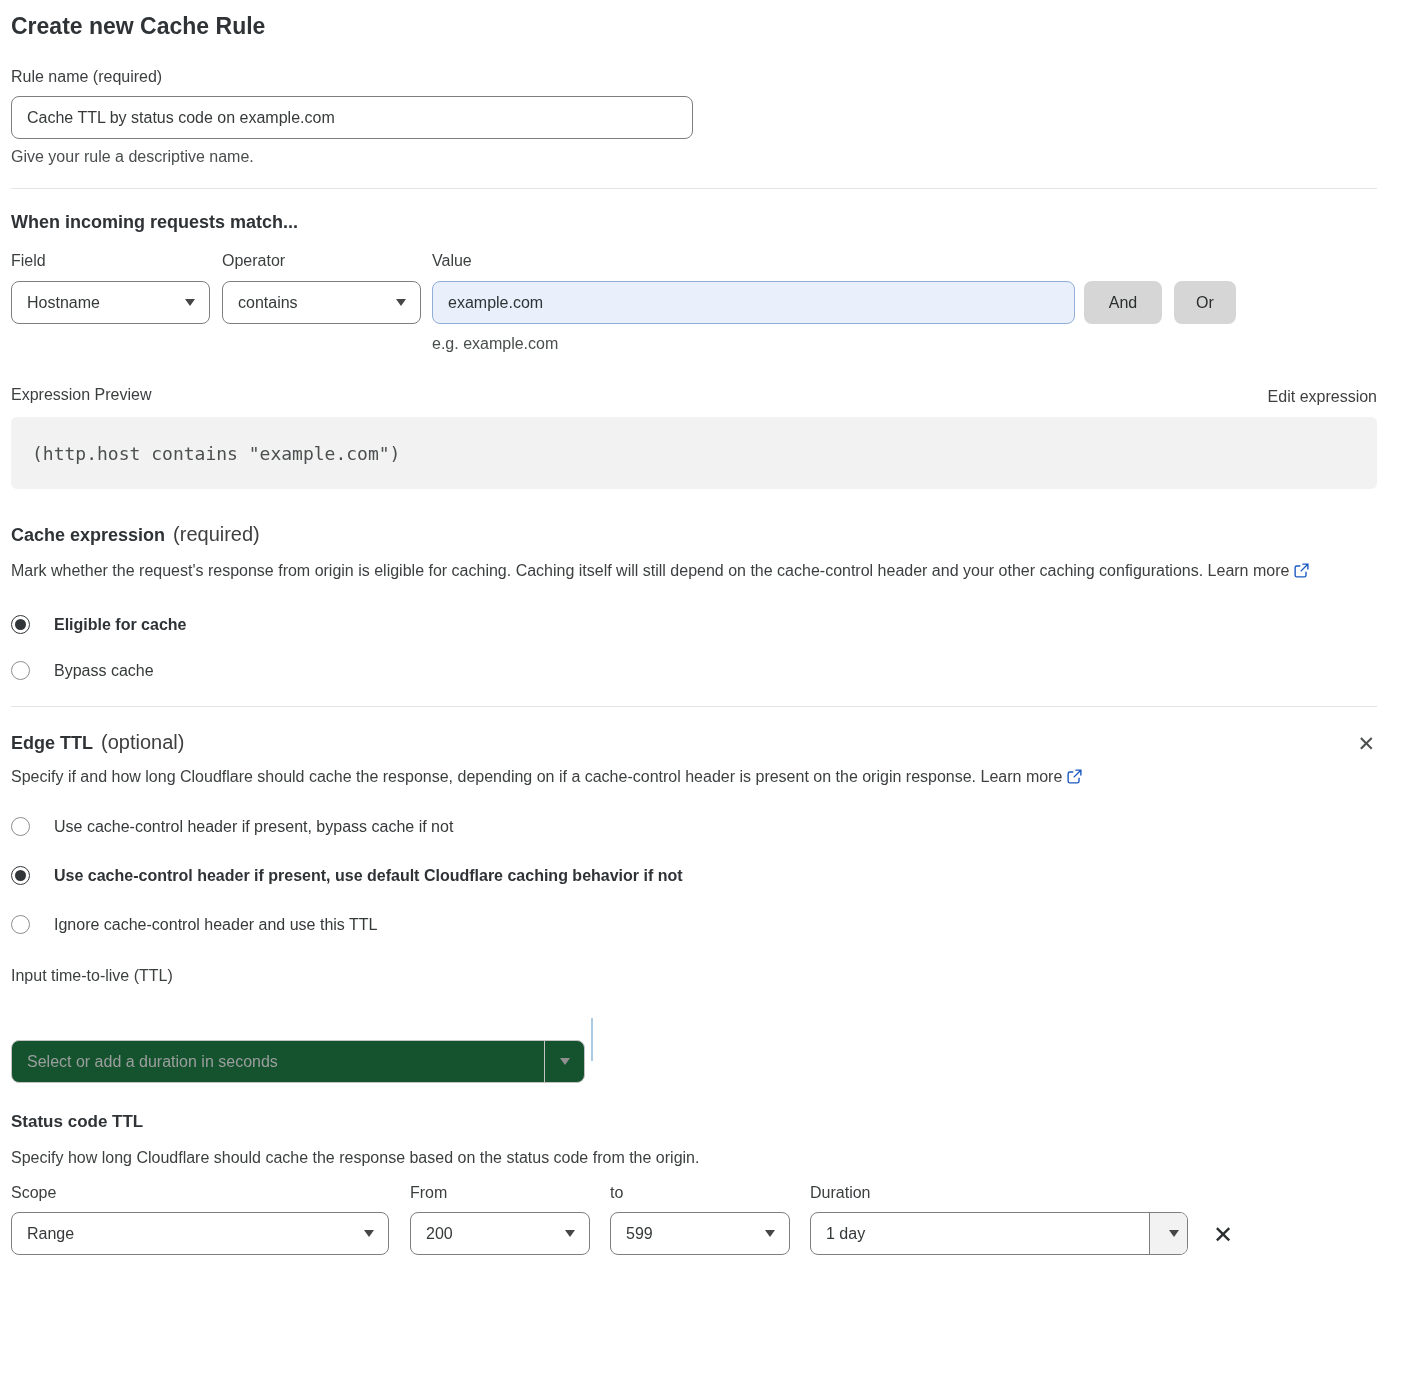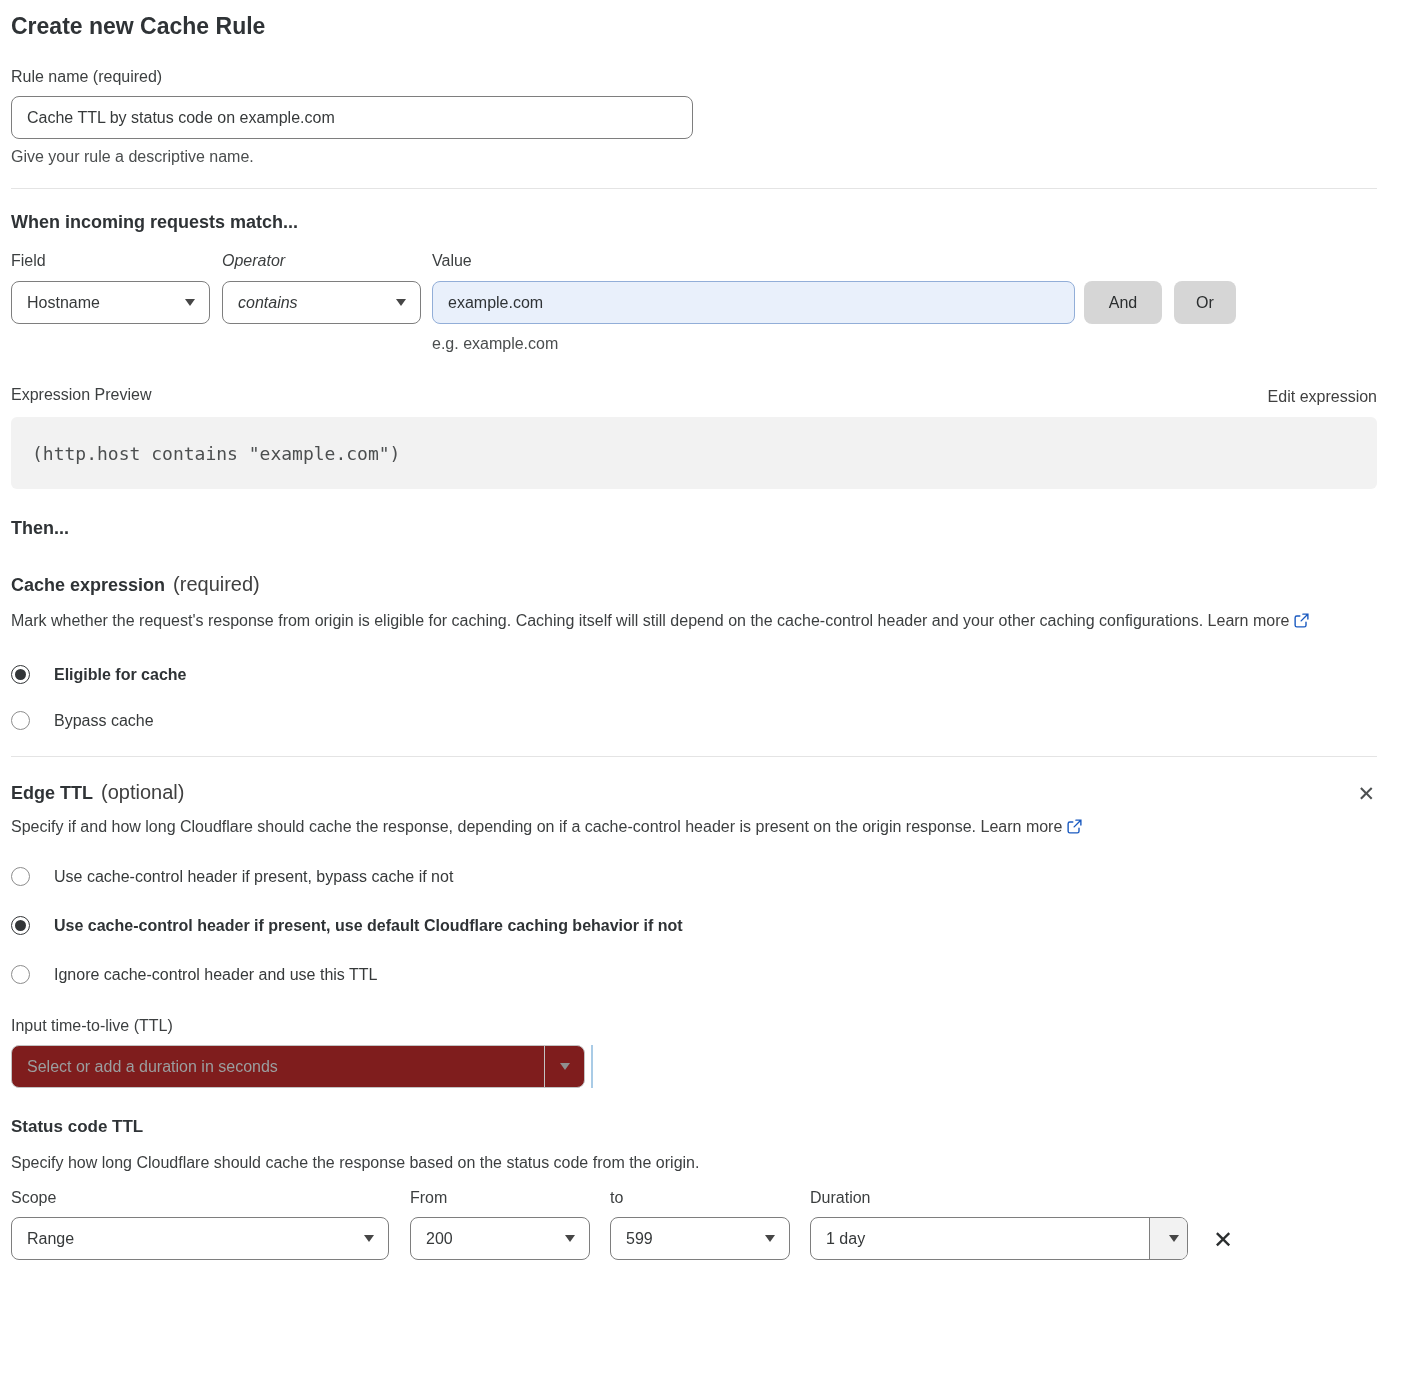--- a/index.html
+++ b/index.html
@@ -85,23 +85,23 @@
     content: ""; width: 11px; height: 11px; border-radius: 50%; background: #333638;
   }
   .radio-label { font-size: 16px; color: #36393a; margin-left: 24px; }
   .radio-label.bold { font-weight: 700; color: #2f3336; }
 
   .edge-head-row { display: flex; justify-content: space-between; align-items: flex-start; }
   .close-x { font-size: 21px; color: #4d5051; line-height: 21px; cursor: pointer; padding: 2px; }
 
   .ttl-select-wrap { display: flex; align-items: center; margin-top: 8px; }
   .ttl-select {
-    width: 574px; height: 43px; background: #7f1d1d;
+    width: 574px; height: 43px; background: #14532d;
     border: 1px solid #c3c3c3; border-radius: 8px;
-    display: flex; align-items: stretch; overflow: hidden; cursor: default;
+    display: flex; align-items: stretch; overflow: hidden; cursor: default; margin-top: 45px;
   }
   .ttl-select .placeholder {
     flex: 1 1 auto; display: flex; align-items: center;
     padding: 0 15px; font-size: 16px; color: #9b9e9f;
   }
   .ttl-select .arrow-seg {
     flex: 0 0 40px; border-left: 1px solid #c3c3c3;
     display: flex; align-items: center; justify-content: center;
   }
   .ttl-select .arrow-seg .caret { border-top-color: #8f8f8f; margin-left: 0; }
@@ -143,21 +143,21 @@
   <h2 class="section-heading" style="margin-top:23px;">When incoming requests match...</h2>
 
   <div class="match-row">
     <div class="match-col" style="width:199px;">
       <div class="field-label">Field</div>
       <div class="select-box">
         <span>Hostname</span>
         <span class="caret"></span>
       </div>
     </div>
-    <div class="match-col" style="width:199px; margin-left:12px;font-style:italic;">
+    <div class="match-col" style="width:199px; margin-left:12px;">
       <div class="field-label">Operator</div>
       <div class="select-box">
         <span>contains</span>
         <span class="caret"></span>
       </div>
     </div>
     <div class="match-col" style="margin-left:11px;">
       <div class="field-label">Value</div>
       <div style="margin-top:9px;">
         <input class="value-input" type="text" value="example.com" style="">
@@ -169,21 +169,20 @@
   </div>
 
   <div class="expr-head" style="margin-top:29px;">
     <div class="field-label">Expression Preview</div>
     <a class="link" style="font-size:16px;">Edit expression</a>
   </div>
   <div class="expr-code">
     <span>(http.host contains "example.com")</span>
   </div>
 
-  <h2 class="then-heading" style="margin-top:29px;">Then...</h2>
 
   <div class="sub-heading" style="margin-top:34px;">
     <span class="name">Cache expression</span>
     <span class="badge">(required)</span>
   </div>
   <p class="desc" style="max-width:1340px;"><span>Mark whether the request's response from origin is eligible for caching. Caching itself will still depend on the cache-control header and your other caching configurations.</span>
     <a class="link">Learn more</a><span class="ext-icon"><svg viewBox="0 0 16 16" width="15" height="15">
           <path d="M6.2 3.2H3A1.8 1.8 0 0 0 1.2 5v8A1.8 1.8 0 0 0 3 14.8h8A1.8 1.8 0 0 0 12.8 13V9.8M9.5 1.2h5.3v5.3M14.4 1.6 7.6 8.4" fill="none" stroke="currentColor" stroke-width="1.5" stroke-linecap="round"></path>
         </svg></span></p>
 

